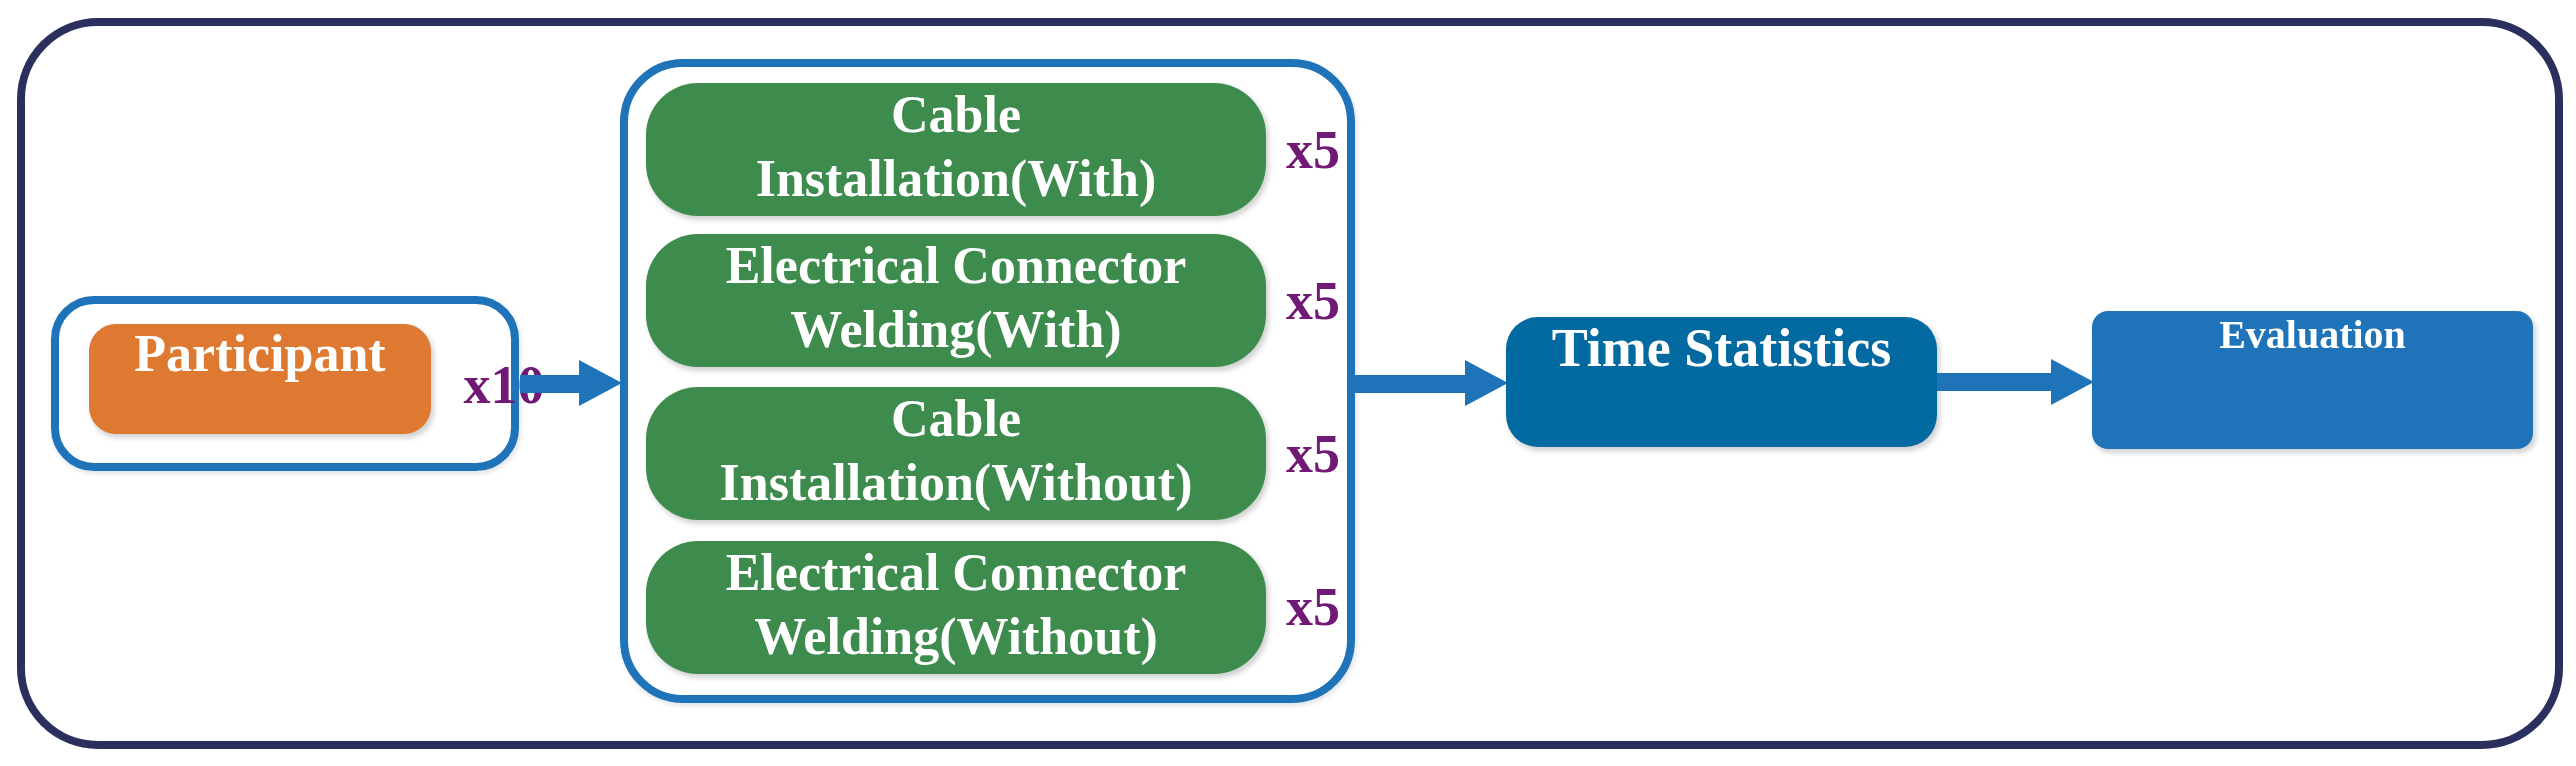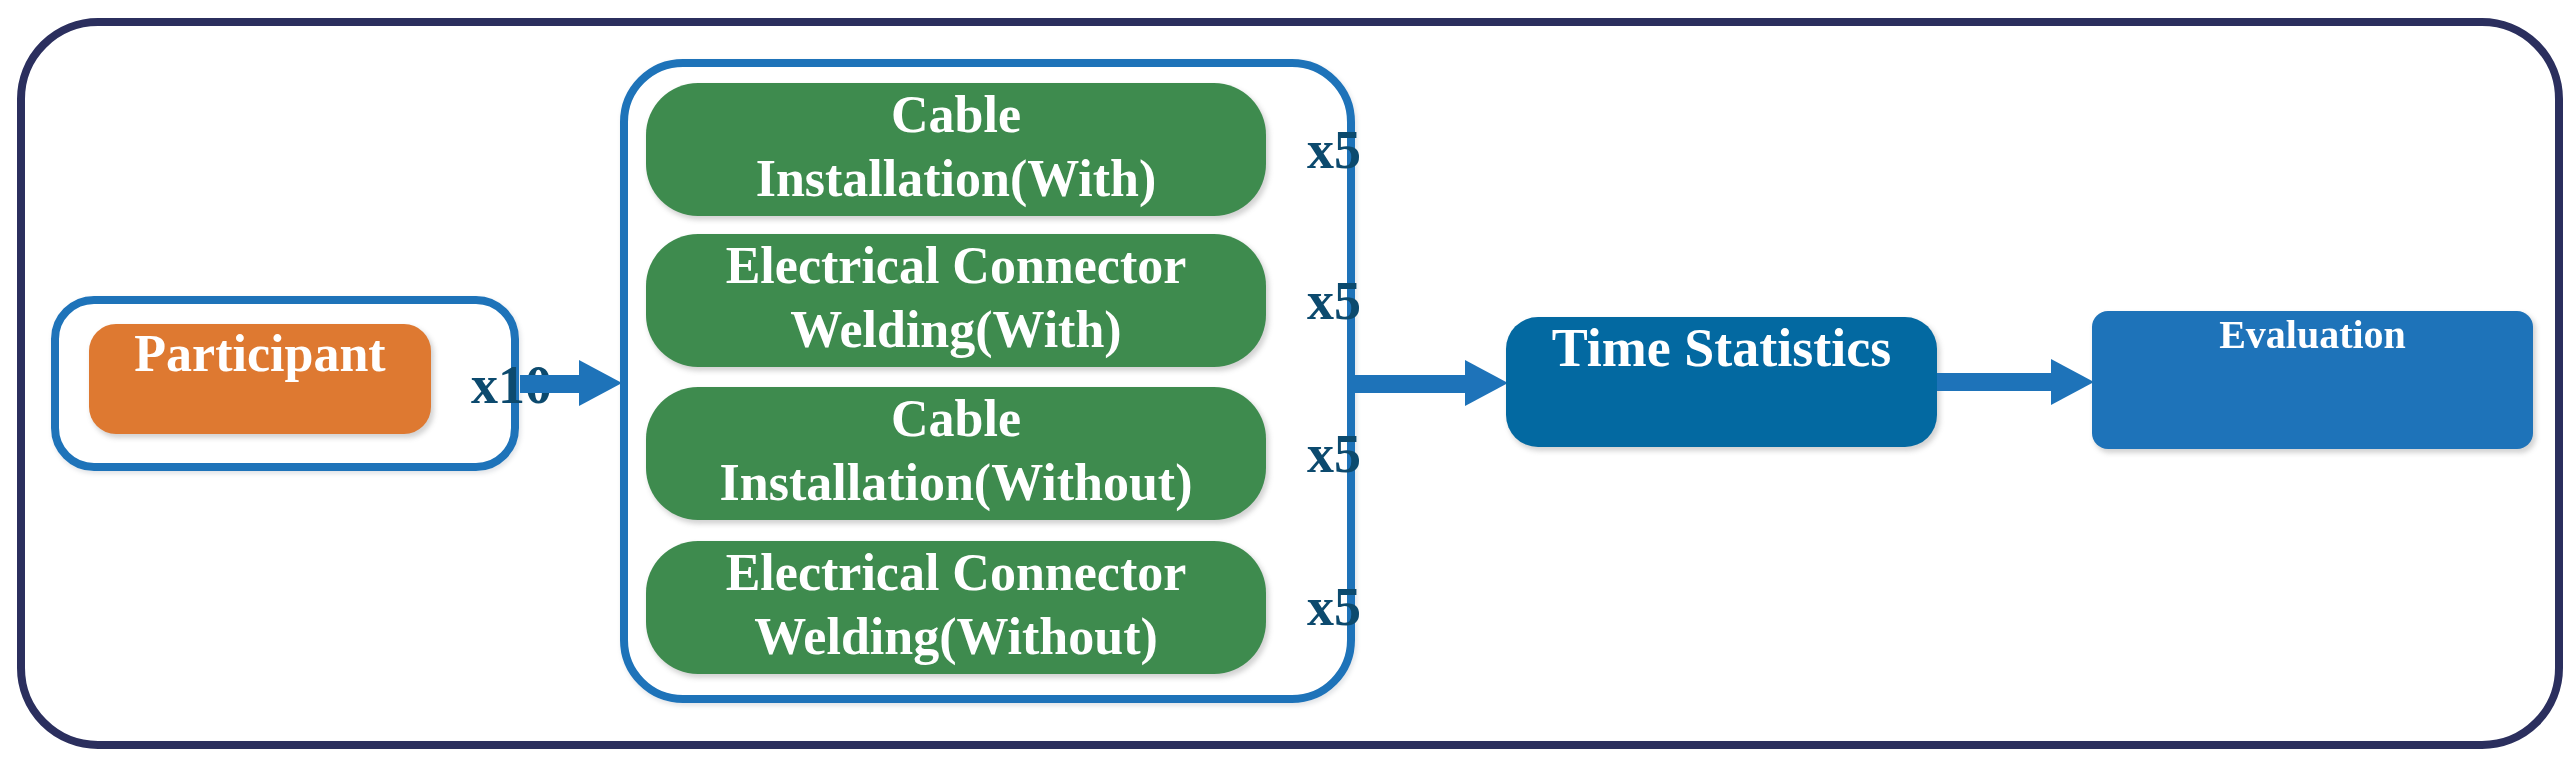--- a/index.html
+++ b/index.html
@@ -78,25 +78,25 @@
   .chip.eval-box {
     left: 2092px; top: 311px;
     width: 441px; height: 138px;
     background: #1E73B9;
     border-radius: 16px;
     font-size: 40px;
   }
   
   .count-label {
     position: absolute;
-    color: #0c4a6e;
+    color: #701a75;
     font-weight: 700;
     font-size: 54px;
     line-height: 54px;
-    text-align: right;
+    text-align: center;
     width: 96px;
     height: 54px;
   }
   .count-x10 { left: 416px; top: 358px; padding-left: 40px; }
   .count-x5-0 { left: 1265px; top: 123px; }
   .count-x5-1 { left: 1265px; top: 274px; }
   .count-x5-2 { left: 1265px; top: 427px; }
   .count-x5-3 { left: 1265px; top: 580px; }
   
   .arrow-shaft {

